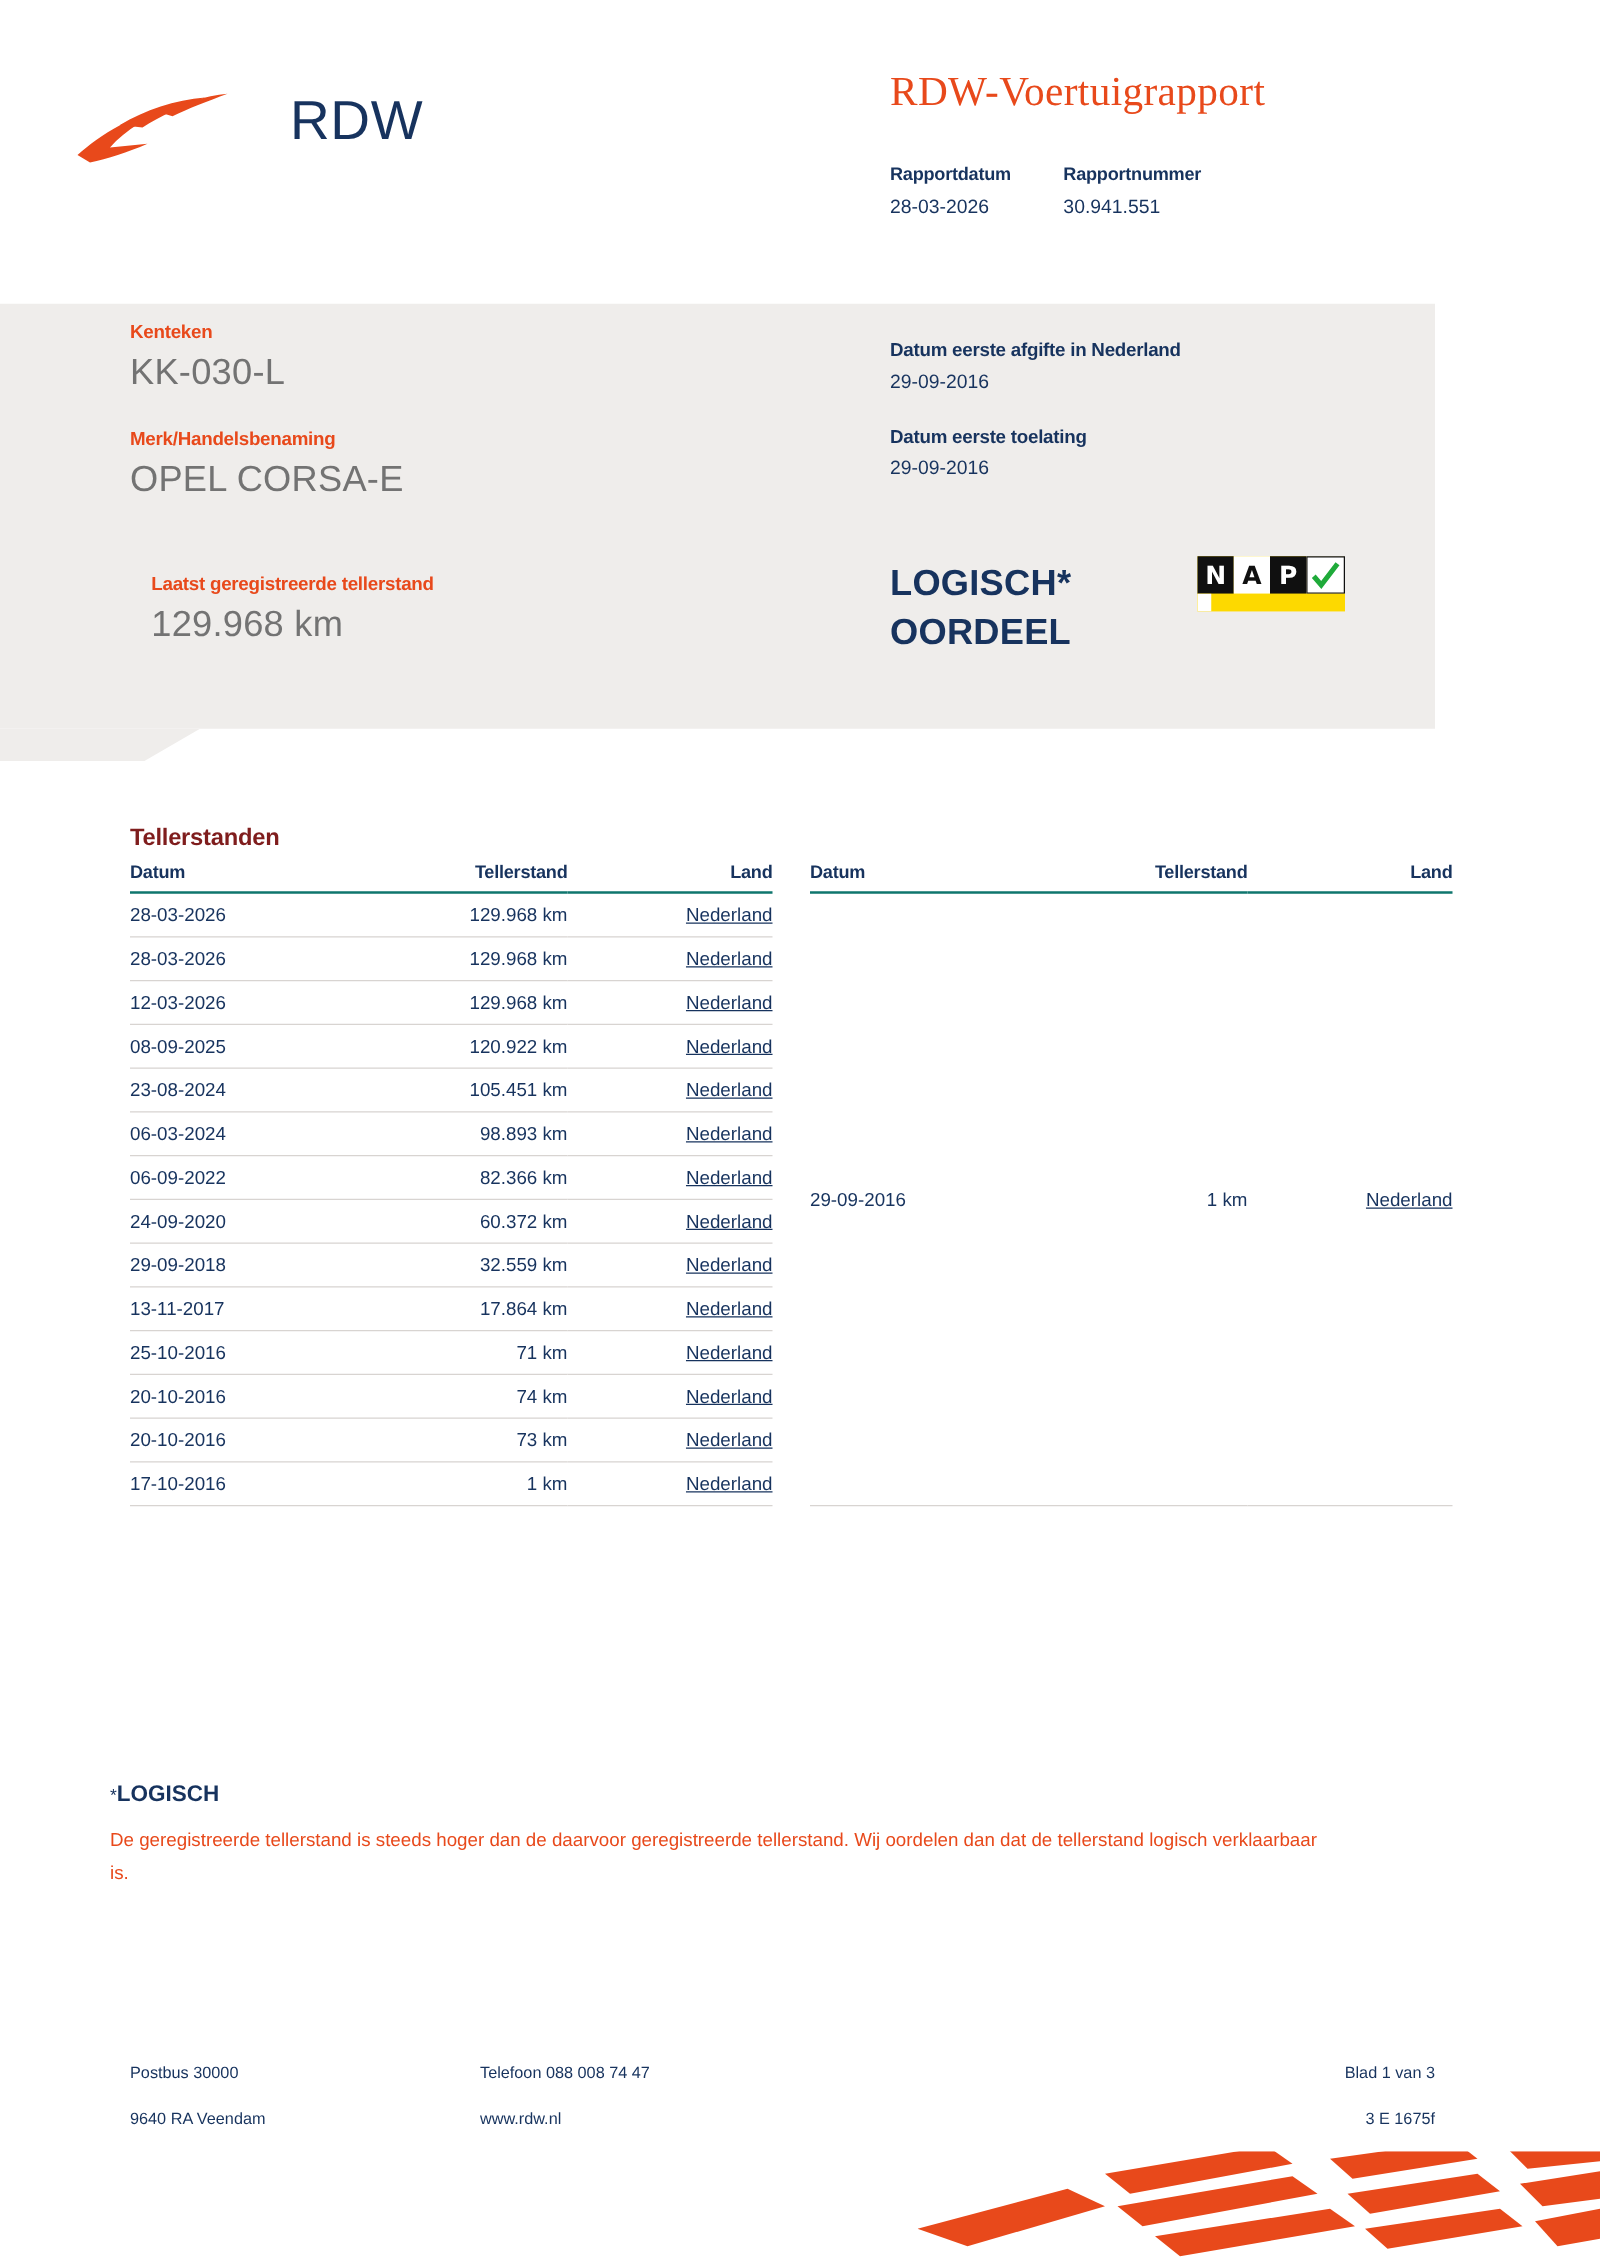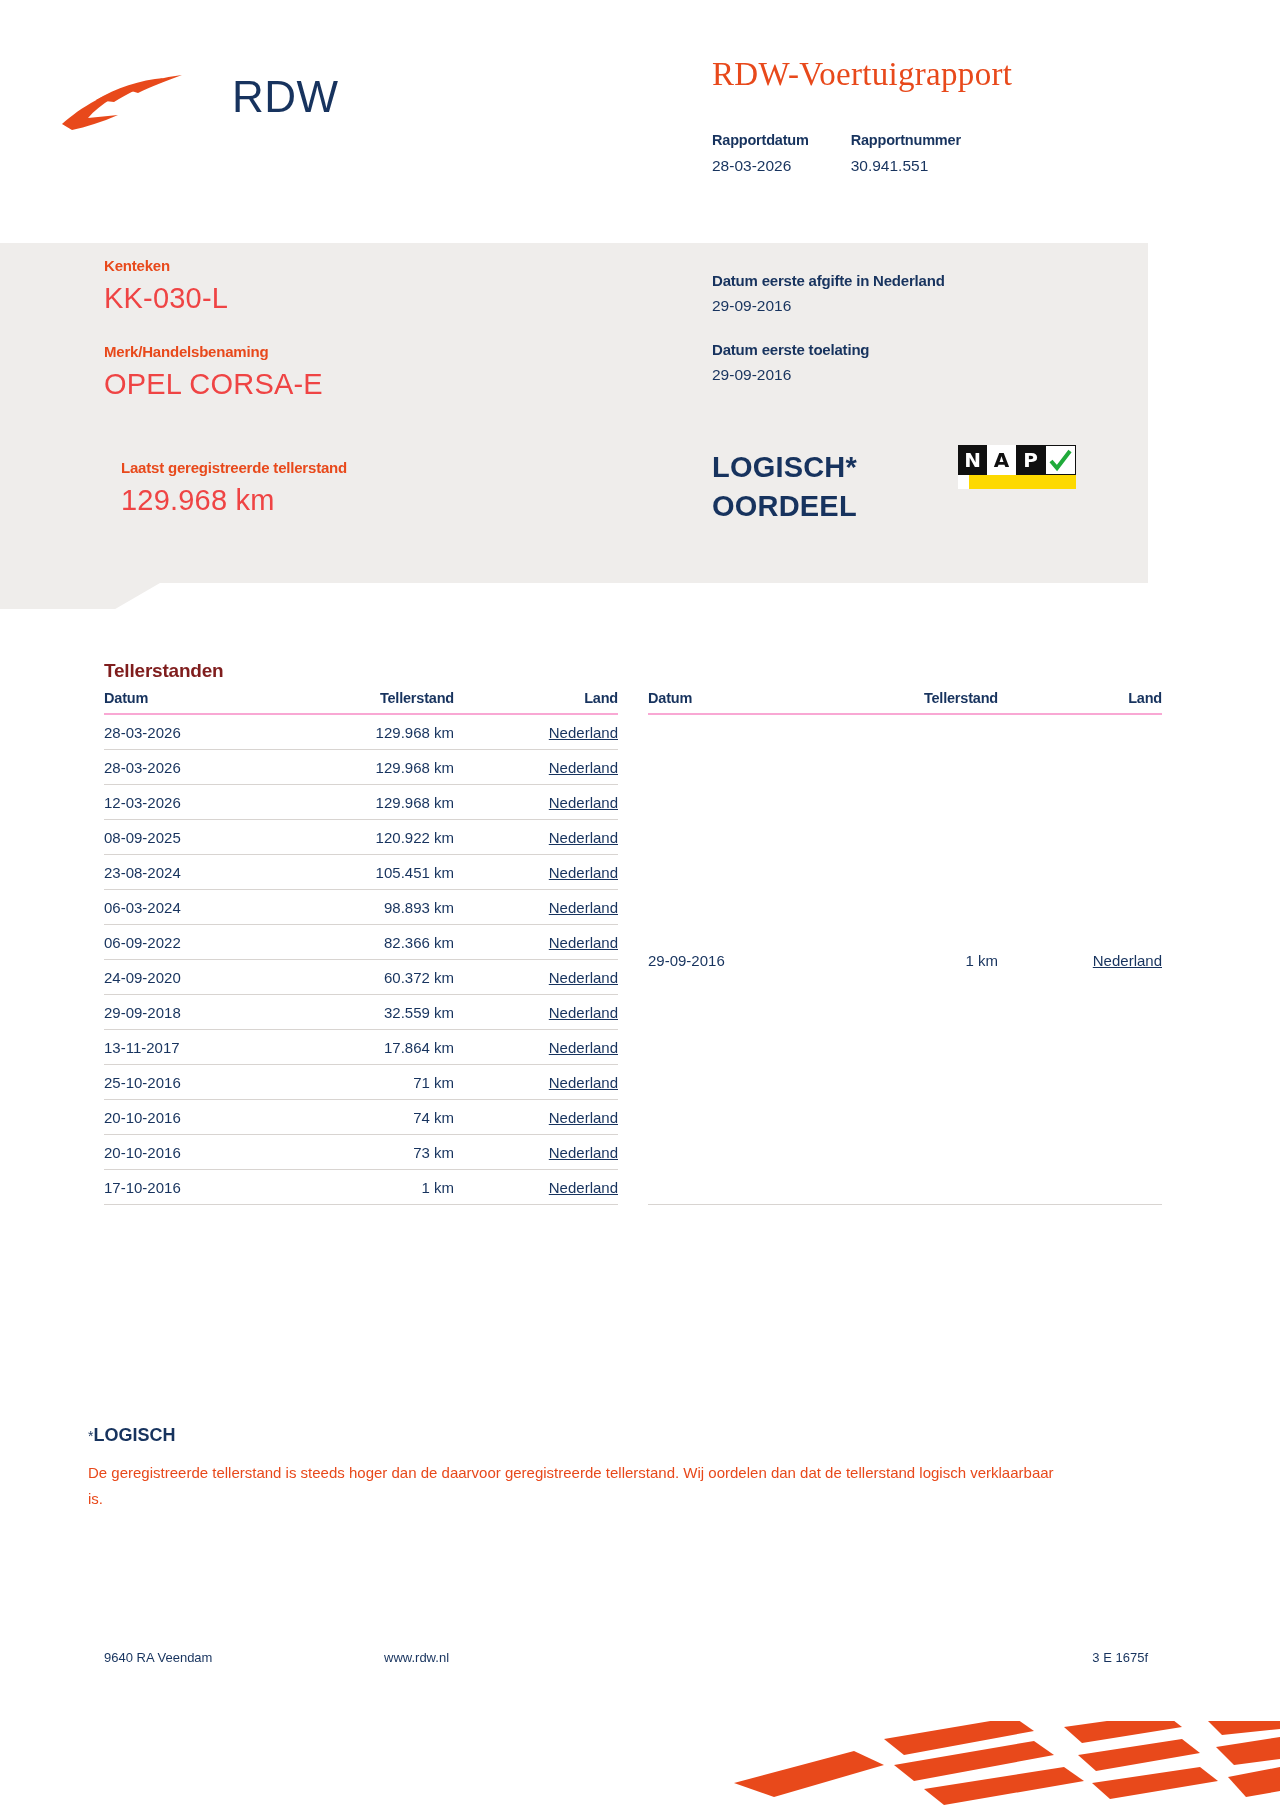--- a/index.html
+++ b/index.html
@@ -106,21 +106,21 @@
   }
   .field-label {
     font-size: 15px;
     font-weight: bold;
     color: #e8491b;
     letter-spacing: -0.2px;
     margin-bottom: 8px;
   }
   .field-value-lg {
     font-size: 29px;
-    color: #ef4444;
+    color: #737373;
     margin-bottom: 28px;
     letter-spacing: 0.2px;
   }
   .field-label-blue {
     font-size: 15px;
     font-weight: bold;
     color: #17335e;
     letter-spacing: -0.2px;
     margin-bottom: 8px;
   }
@@ -214,21 +214,21 @@
     table-layout: fixed;
   }
   .tbl.left  { width: 514px; }
   .tbl.right { width: 514px; margin-left: 30px; }
   .tbl th {
     font-size: 14.5px;
     font-weight: bold;
     color: #17335e;
     text-align: left;
     padding: 0 0 7px 0;
-    border-bottom: 2px solid #f9a8d4;
+    border-bottom: 2px solid #0f766e;
     letter-spacing: -0.2px;
   }
   .tbl th.c-date { width: 160px; }
   .tbl th.c-odo  { width: 190px; text-align: right; }
   .tbl th.c-land { width: 164px; text-align: right; }
   .tbl td {
     font-size: 15px;
     color: #17335e;
     padding: 9px 0 8px 0;
     border-bottom: 1px solid #d8d4d1;
@@ -461,20 +461,25 @@
 </div>
 
 <div class="footnote">
   <div class="footnote-title">
     <span class="star">*</span><span>LOGISCH</span>
   </div>
   <div class="footnote-text">De geregistreerde tellerstand is steeds hoger dan de daarvoor geregistreerde tellerstand. Wij oordelen dan dat de tellerstand logisch verklaarbaar is.</div>
 </div>
 
 <div class="footer">
+  <div class="footer-row">
+    <div class="f-col1">Postbus 30000</div>
+    <div class="f-col2">Telefoon 088 008 74 47</div>
+    <div class="f-col3">Blad 1 van 3</div>
+  </div>
   <div class="footer-row">
     <div class="f-col1">9640 RA Veendam</div>
     <div class="f-col2">www.rdw.nl</div>
     <div class="f-col3">3 E 1675f</div>
   </div>
 </div>
 
 <div class="bottom-art">
   <svg viewBox="0 0 546 90" width="546" height="90">
     <g fill="#e8491b">

